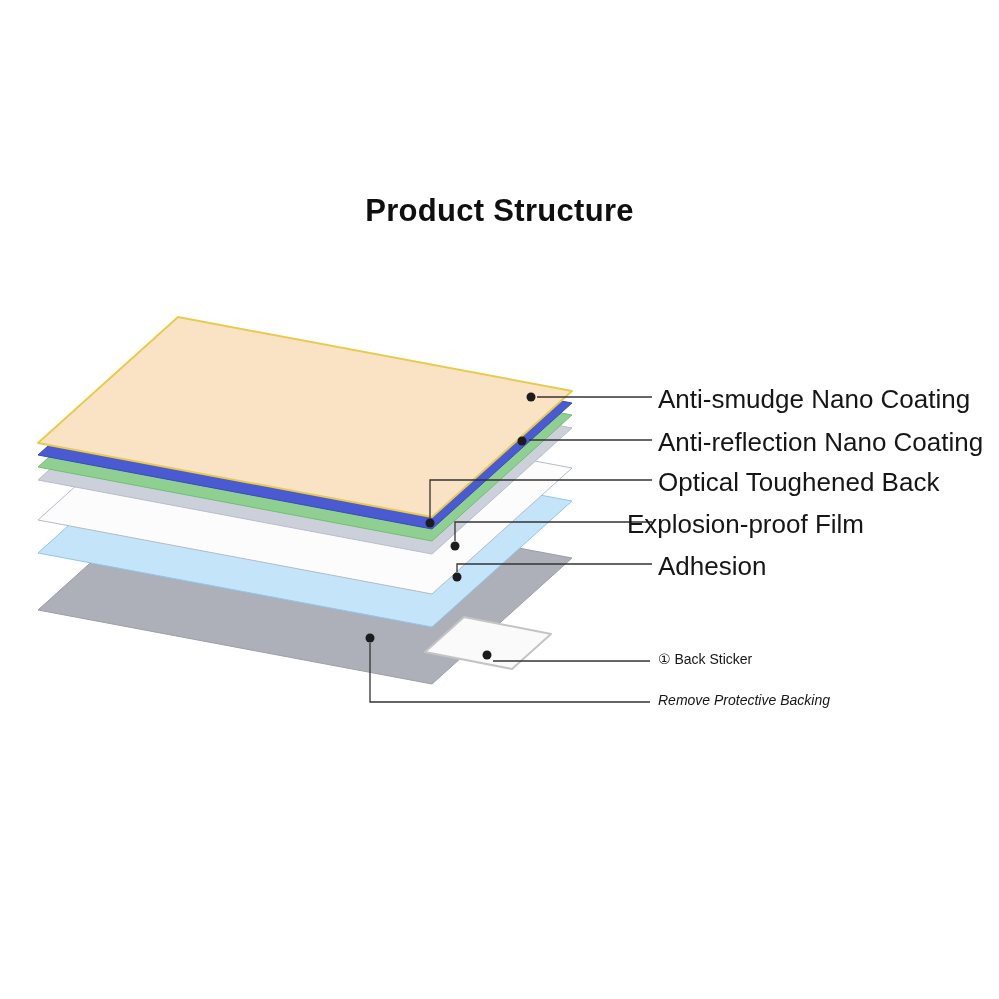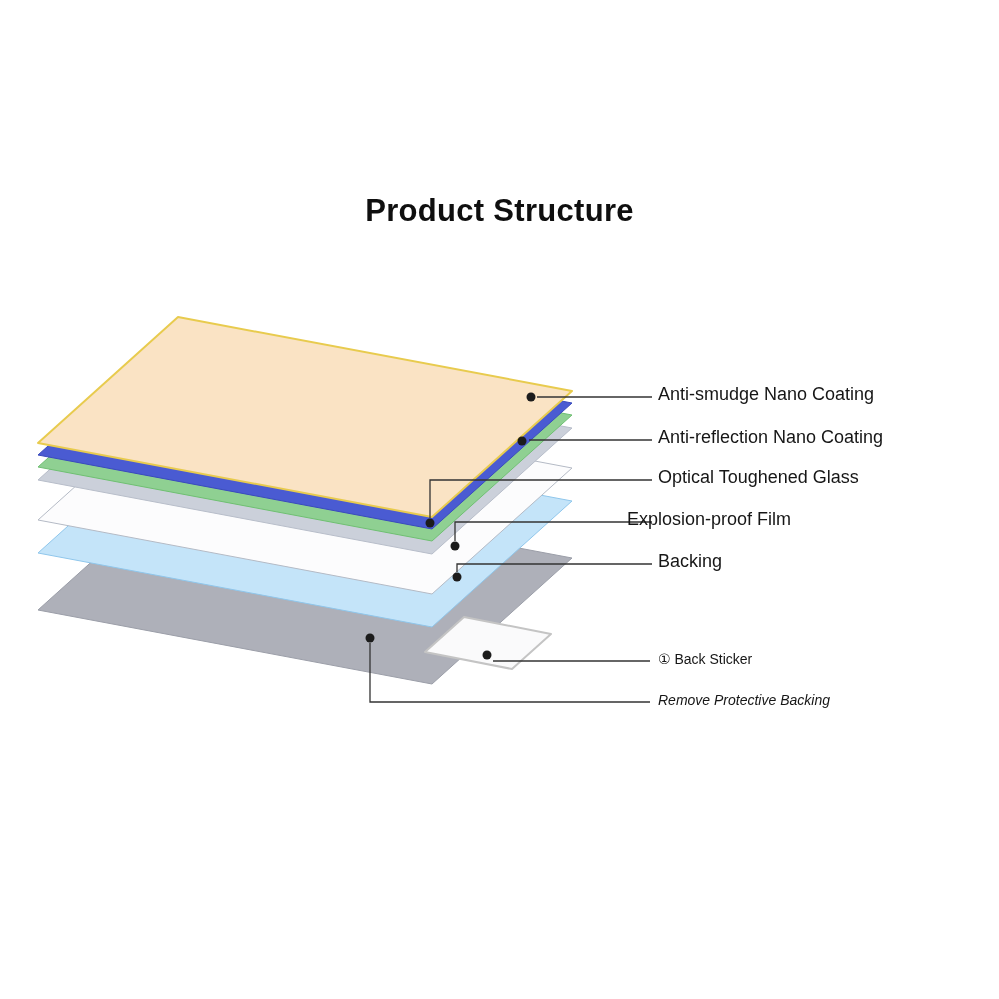--- a/index.html
+++ b/index.html
@@ -7,21 +7,21 @@
     position:relative; width:999px; height:999px; background:#ffffff; overflow:hidden;
     font-family:"Liberation Sans","DejaVu Sans",sans-serif;
   }
   .title {
     position:absolute; top:193px; left:0; width:100%;
     text-align:center; font-size:31px; font-weight:bold; color:#0f0f0f;
     letter-spacing:0.3px;
   }
   svg.diagram { position:absolute; left:0; top:0; }
   .label {
-    position:absolute; font-size:18px; color:#161616; white-space:nowrap;
+    position:absolute; font-size:26px; color:#161616; white-space:nowrap;
   }
   .label.small { font-size:14px; }
 </style>
 </head>
 <body>
 
 <div class="canvas">
 
   <div class="title">Product Structure</div>
 
@@ -61,19 +61,19 @@
     <circle cx="522" cy="441" r="4.5" fill="#1c1c1c"></circle>
     <circle cx="430" cy="523" r="4.5" fill="#1c1c1c"></circle>
     <circle cx="455" cy="546" r="4.5" fill="#1c1c1c"></circle>
     <circle cx="457" cy="577" r="4.5" fill="#1c1c1c"></circle>
     <circle cx="487" cy="655" r="4.5" fill="#1c1c1c"></circle>
     <circle cx="370" cy="638" r="4.5" fill="#1c1c1c"></circle>
   </svg>
 
   <div class="label" style="left:658px; top:384px;">Anti-smudge Nano Coating</div>
   <div class="label" style="left:658px; top:427px;">Anti-reflection Nano Coating</div>
-  <div class="label" style="left:658px; top:467px;">Optical Toughened Glass</div>
+  <div class="label" style="left:658px; top:467px;">Optical Toughened Back</div>
   <div class="label" style="left:627px; top:509px;">Explosion-proof Film</div>
-  <div class="label" style="left:658px; top:551px;">Backing</div>
+  <div class="label" style="left:658px; top:551px;">Adhesion</div>
   <div class="label small" style="left:658px; top:651px;">① Back Sticker</div>
   <div class="label small" style="left:658px; top:692px;font-style:italic;">Remove Protective Backing</div>
 
 </div>
 
 </body></html>

